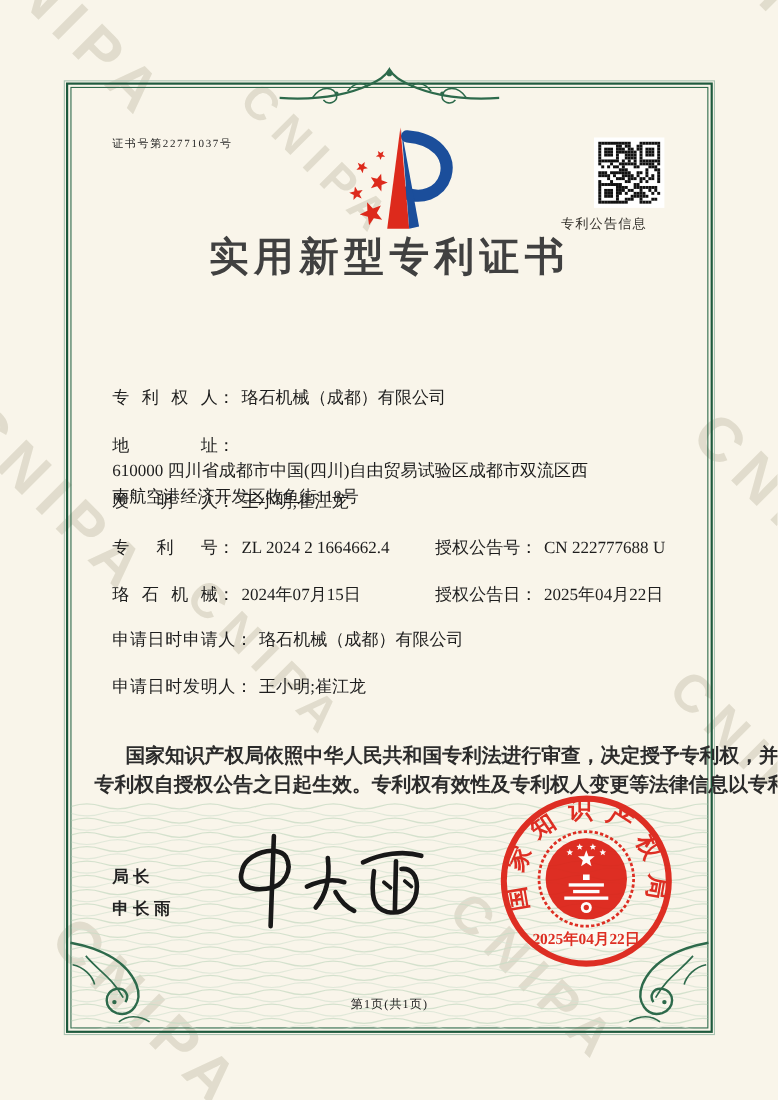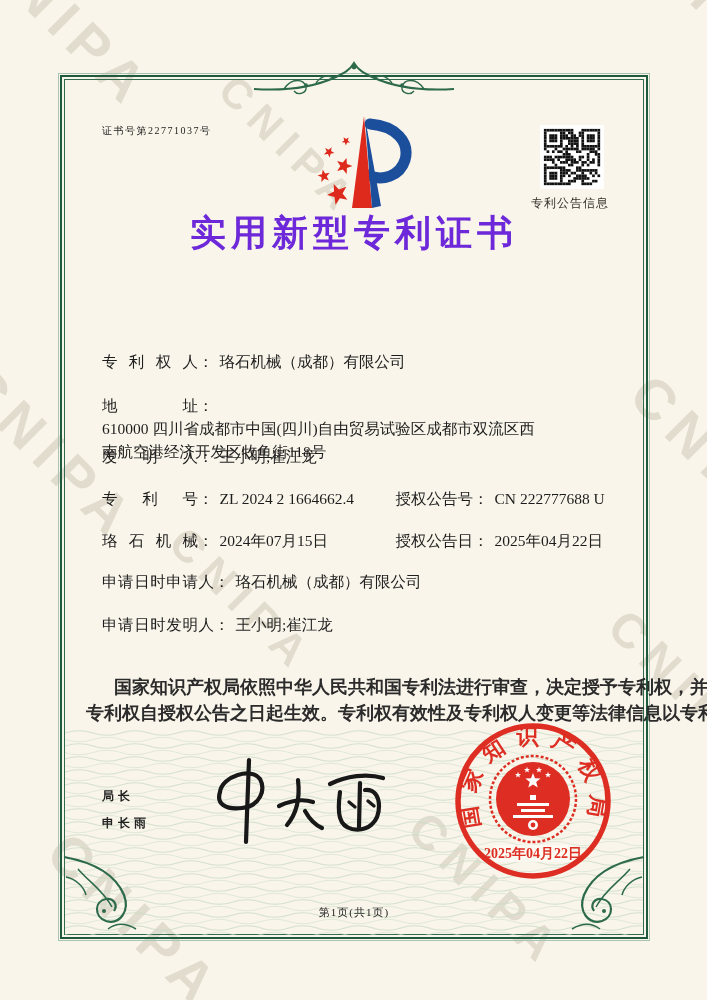--- a/index.html
+++ b/index.html
@@ -10,41 +10,41 @@
       letter-spacing:10px;color:#8f8868;opacity:.22;transform:rotate(45deg);white-space:nowrap;z-index:1;}
   
   .frame{position:absolute;left:60px;top:75px;width:584px;height:860px;border:2px solid #1e5a3e;
          outline:1px solid #a9c4b2;outline-offset:1px;z-index:2;}
   .frame-inner{position:absolute;inset:2px;border:1px solid #2f6b4c;pointer-events:none;}
   .content{position:absolute;inset:0;}
   
   .certno{position:absolute;left:40px;top:47px;font-size:10px;letter-spacing:1.5px;}
   .logo{position:absolute;left:236px;top:33px;}
   .qr{position:absolute;left:478px;top:48px;background:#fff;padding:2px;}
-  .qrlabel{position:absolute;left:448px;top:118px;width:120px;text-align:center;font-size:12px;
+  .qrlabel{position:absolute;left:448px;top:118px;width:120px;font-size:12px;
            letter-spacing:1px;color:#33302b;}
   .title{position:absolute;left:0;top:132px;width:100%;text-align:center;font-size:36px;
-         font-weight:700;letter-spacing:5px;color:#6d28d9;}
+         font-weight:700;letter-spacing:5px;color:#404040;}
   
   .row{position:absolute;left:40px;font-size:15.5px;line-height:23px;}
   .lab{display:inline-block;width:96px;text-align:justify;text-align-last:justify;vertical-align:top;}
   .lab.wide{width:112px;}
   .lab.r{width:auto;text-align:right;text-align-last:auto;}
   .colon{display:inline-block;vertical-align:top;margin-right:6px;}
   .val{vertical-align:top;}
   .val.block{display:inline-block;width:436px;}
   .val.fix{display:inline-block;width:176px;}
   
   .notice{position:absolute;left:24px;top:597px;font-size:18px;font-weight:600;color:#2b2b2b;
           line-height:26px;white-space:nowrap;}
   .notice .ind{padding-left:28px;}
   
   .waves{position:absolute;left:3px;top:650px;z-index:0;}
   .signer{position:absolute;left:40px;top:711px;font-family:"Liberation Sans","DejaVu Sans",sans-serif;
-          font-weight:700;font-size:12px;letter-spacing:4px;color:#222;z-index:3;}
+          font-weight:700;font-size:15px;letter-spacing:4px;color:#222;z-index:3;}
   .signer div{margin-bottom:10px;}
   .sig{position:absolute;left:140px;top:677px;z-index:3;}
   .seal{position:absolute;left:386px;top:639px;opacity:.93;z-index:4;}
   .footer{position:absolute;left:0;top:828px;width:100%;text-align:center;font-size:11px;
           letter-spacing:1px;z-index:3;}
   .orn{position:absolute;z-index:3;pointer-events:none;}
 </style>
 </head>
 <body>
 

